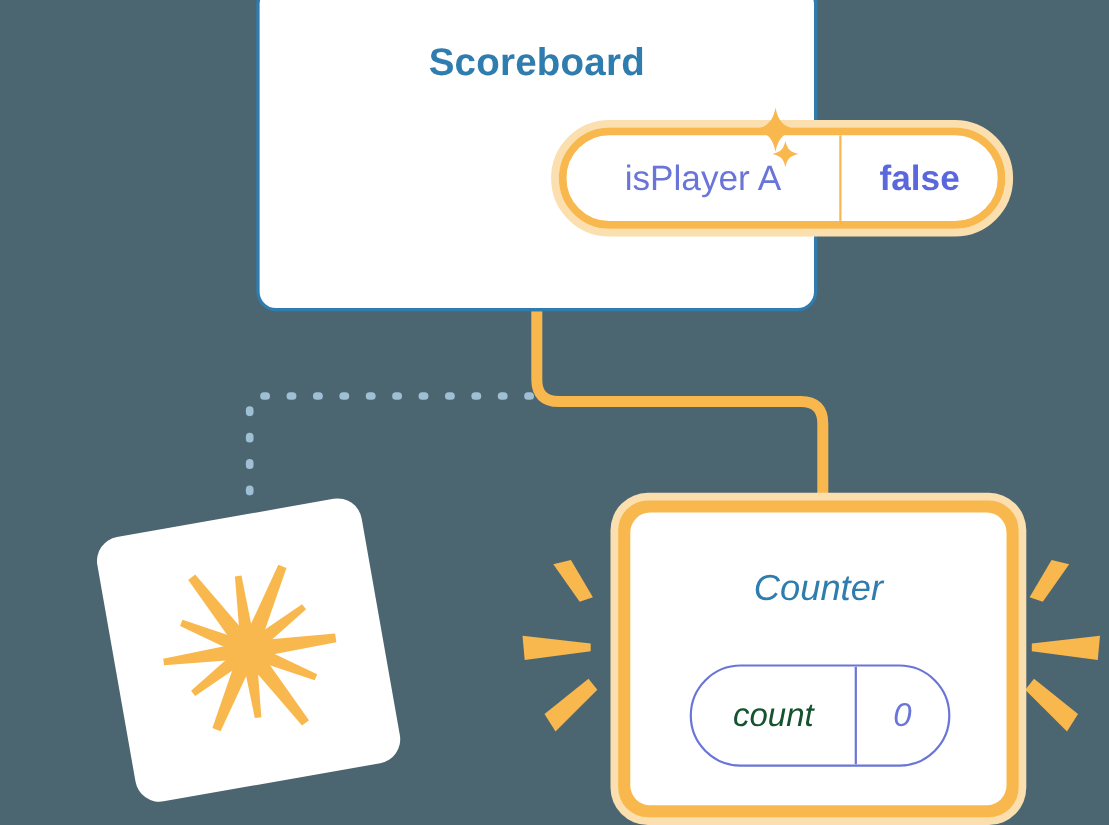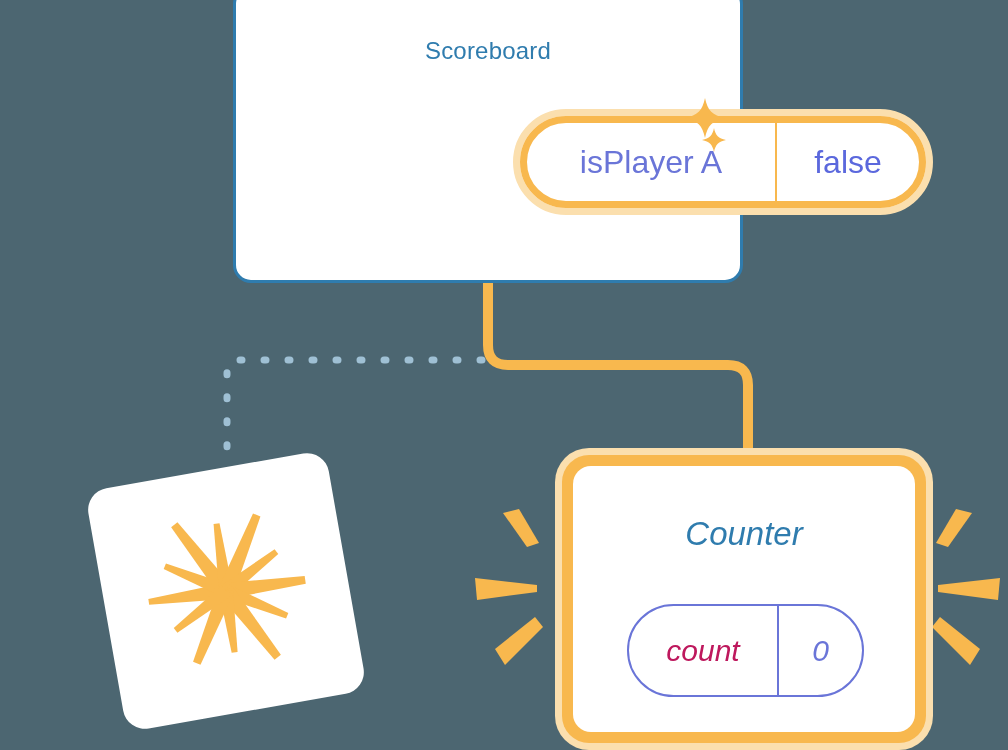--- a/index.html
+++ b/index.html
@@ -43,43 +43,43 @@
     border-radius: 18px;
     z-index: 3;
   }
   #scoreboard-title {
     position: absolute;
     left: 0;
     right: 0;
     top: 48px;
     text-align: center;
     color: #2f7cae;
-    font-size: 24px;
-    font-weight: 400;
+    font-size: 35px;
+    font-weight: 700;
     letter-spacing: 0.2px;
   }
 
   
   .pill {
     position: absolute;
     box-sizing: border-box;
     display: flex;
     align-items: stretch;
     background: #ffffff;
   }
   .pill-cell {
     display: flex;
     align-items: center;
     justify-content: center;
     box-sizing: border-box;
   }
 
   
   #scoreboard-pill {
-    left: 277px;
+    left: 265px;
     top: 120px;
     width: 420px;
     height: 106px;
     border-radius: 53px;
     border: 7px solid #fbdfae;
     padding: 0;
   }
   #scoreboard-pill-inner {
     position: absolute;
     left: 0; top: 0; right: 0; bottom: 0;
@@ -98,21 +98,21 @@
   }
   #scoreboard-pill-divider {
     width: 2px;
     background: #f8b84e;
     flex: 0 0 2px;
   }
   #scoreboard-pill-value {
     flex: 1 1 auto;
     color: #5b68dd;
     font-size: 32px;
-    font-weight: normal;
+    font-weight: bold;
   }
 
   
   .sparkle {
     position: absolute;
     z-index: 4;
   }
 
   
   #counter-card {
@@ -160,21 +160,21 @@
     left: 54px;
     top: 138px;
     width: 237px;
     height: 93px;
     border: 2px solid #6a75d8;
     border-radius: 47px;
     overflow: hidden;
   }
   #counter-pill-key {
     flex: 0 0 148px;
-    color: #be185d;
+    color: #14532d;
     font-size: 30px;
     font-weight: 400;
   }
   #counter-pill-divider {
     width: 2px;
     background: #6a75d8;
     flex: 0 0 2px;
   }
   #counter-pill-value {
     flex: 1 1 auto;

